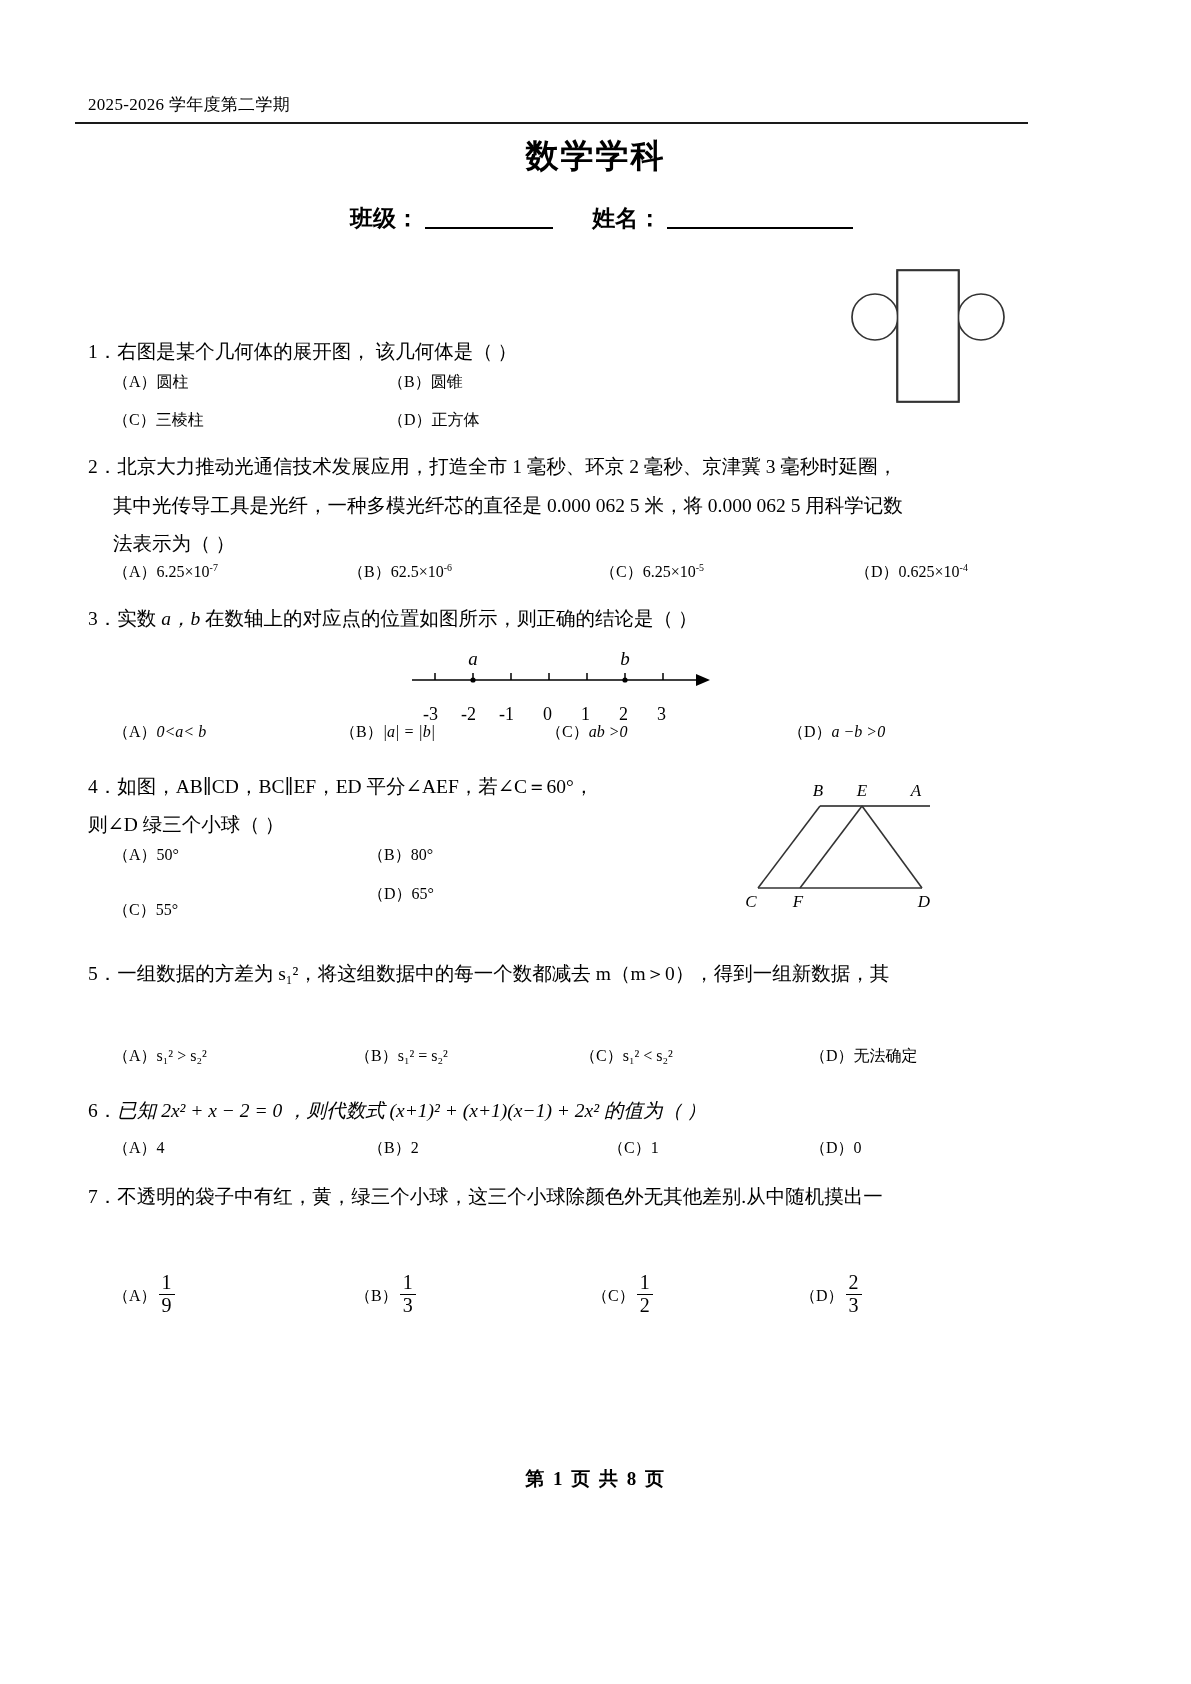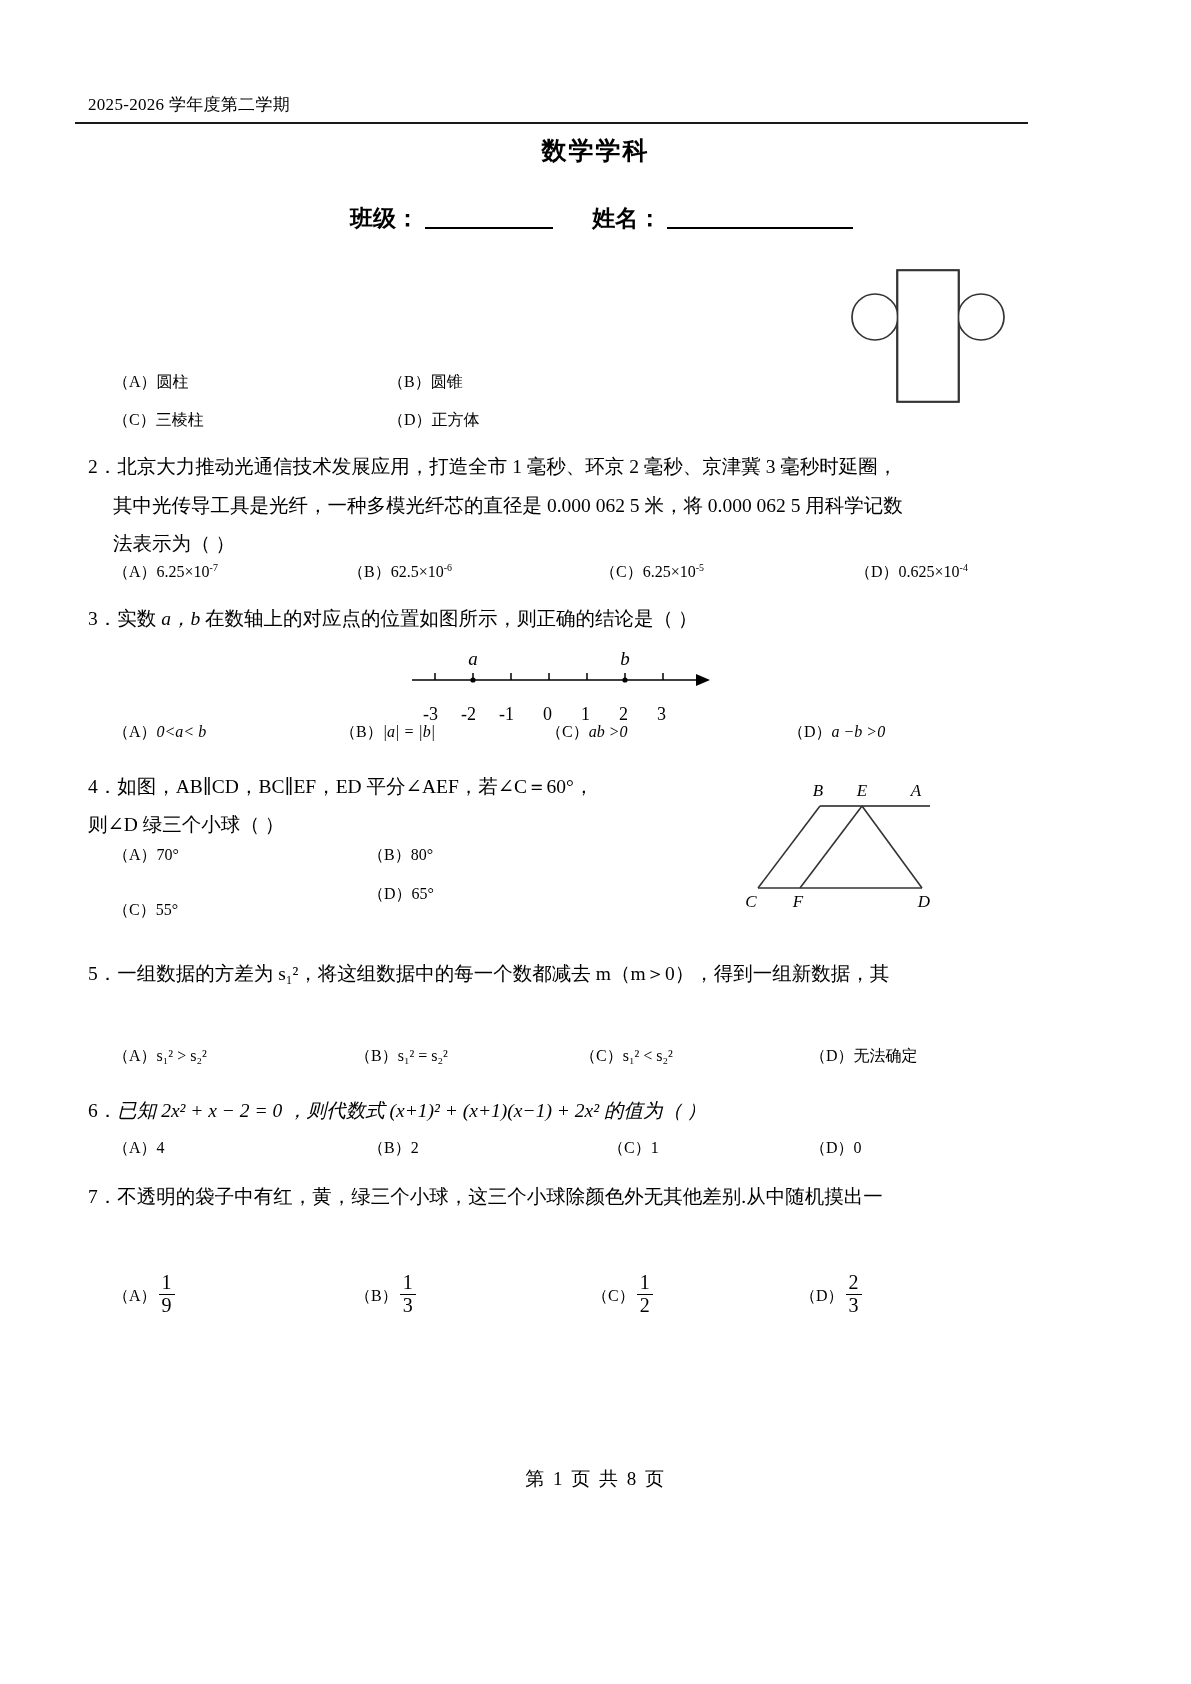--- a/index.html
+++ b/index.html
@@ -32,21 +32,21 @@
     left: 75px; top: 122px;
     width: 953px;
     height: 0;
     border-top: 2.2px solid #1a1a1a;
   }
   .doc-title {
     position: absolute;
     left: 0; top: 134px;
     width: 1191px;
     text-align: center;
-    font-size: 25px;
+    font-size: 33px;
     font-weight: 700;
     letter-spacing: 2px;
   }
   .idline {
     position: absolute;
     left: 0; top: 203px;
     width: 1191px;
     text-align: center;
     font-size: 23px;
     font-weight: 700;
@@ -106,21 +106,21 @@
 
   
   .dia { position: absolute; }
 
   .footer {
     position: absolute;
     left: 0; top: 1466px;
     width: 1191px;
     text-align: center;
     font-size: 19px;
-    font-weight: 400;
+    font-weight: 700;
     letter-spacing: 2px;
   }
 </style>
 </head>
 <body>
 
 <div class="page">
 
   <div class="hdr">2025-2026 学年度第二学期</div>
   <div class="hdr-rule"></div>
@@ -128,20 +128,23 @@
 
   <div class="idline">
     <span>班级：</span>
     <span class="blank blank-class"></span>
     <span class="gap"></span>
     <span>姓名：</span>
     <span class="blank blank-name"></span>
   </div>
 
 
+  <div class="blk q" style="left:88px; top:333px; width:720px;">
+    <span>1．</span><span>右图是某个几何体的展开图， 该几何体是（    ）</span>
+  </div>
   <div class="blk opt" style="left:113px; top:372px;">（A）圆柱</div>
   <div class="blk opt" style="left:388px; top:372px;">（B）圆锥</div>
   <div class="blk opt" style="left:113px; top:410px;">（C）三棱柱</div>
   <div class="blk opt" style="left:388px; top:410px;">（D）正方体</div>
 
   <div class="dia" style="left:845px; top:262px; width:165px; height:145px;">
     <svg width="165" height="145" viewBox="0 0 165 145">
       <rect x="52" y="8" width="62" height="132" fill="#fff" stroke="#333" stroke-width="1.7"></rect>
       <circle cx="30" cy="55" r="23" fill="#fff" stroke="#333" stroke-width="1.7"></circle>
       <circle cx="136" cy="55" r="23" fill="#fff" stroke="#333" stroke-width="1.7"></circle>
@@ -215,21 +218,21 @@
     <span>（C）</span><span class="ital">ab &gt;0</span>
   </div>
   <div class="blk opt" style="left:788px; top:722px;">
     <span>（D）</span><span class="ital">a −b &gt;0</span>
   </div>
 
   <div class="blk q" style="left:88px; top:768px; width:620px;">
     <span>4．</span><span>如图，AB∥CD，BC∥EF，ED 平分∠AEF，若∠C＝60°，</span>
   </div>
   <div class="blk q" style="left:88px; top:806px; width:620px;">则∠D 绿三个小球（       ）</div>
-  <div class="blk opt" style="left:113px; top:845px;">（A）70°</div>
+  <div class="blk opt" style="left:113px; top:845px;">（A）50°</div>
   <div class="blk opt" style="left:368px; top:845px;">（B）80°</div>
   <div class="blk opt" style="left:113px; top:900px;">（C）55°</div>
   <div class="blk opt" style="left:368px; top:884px;">（D）65°</div>
 
   <div class="dia" style="left:740px; top:770px; width:230px; height:145px;">
     <svg width="230" height="145" viewBox="0 0 230 145">
 
       <line x1="80" y1="36" x2="190" y2="36" stroke="#555" stroke-width="2.2"></line>
 
       <line x1="18" y1="118" x2="182" y2="118" stroke="#333" stroke-width="1.6"></line>

